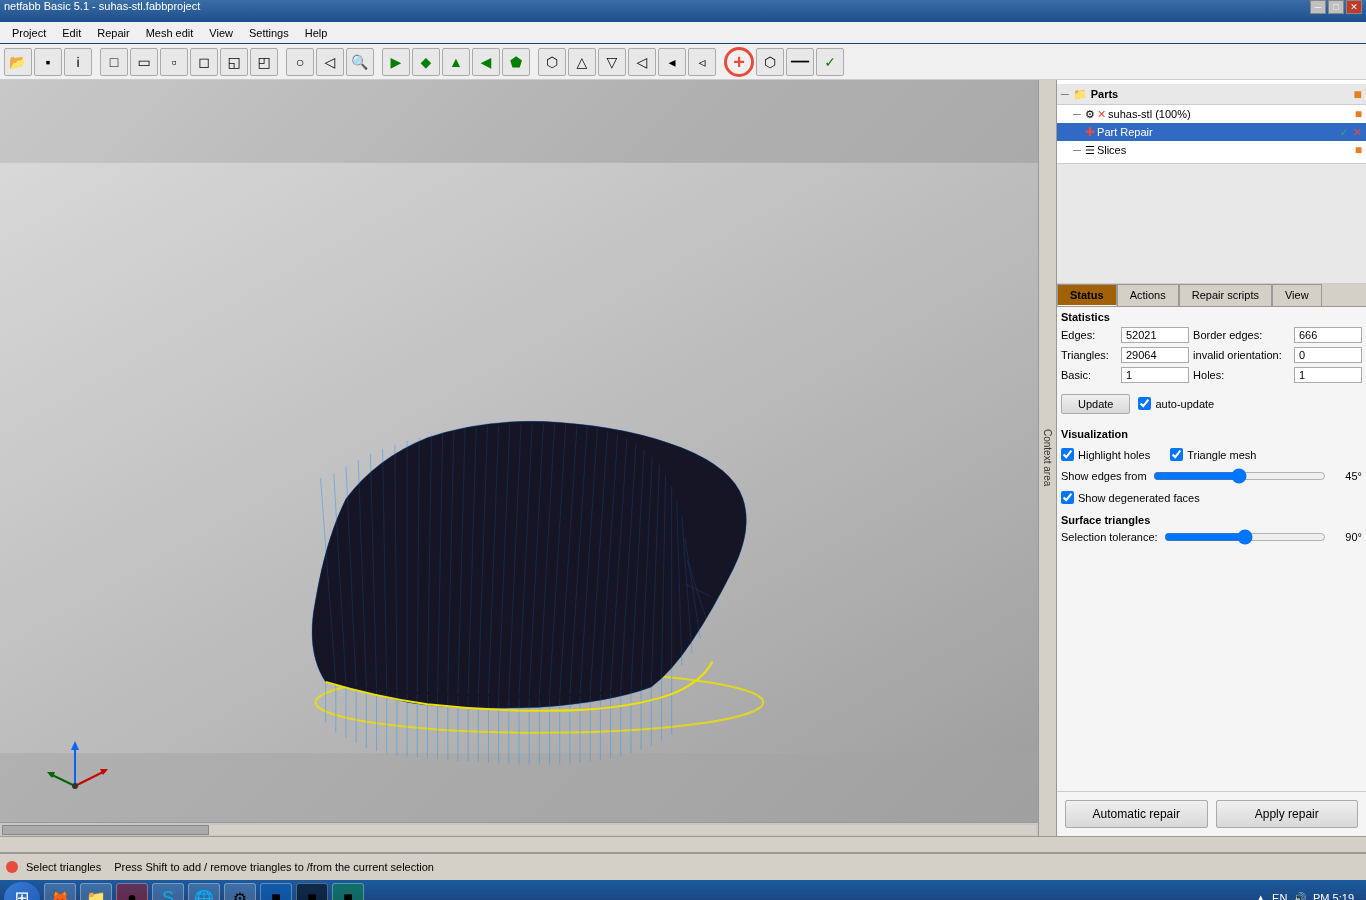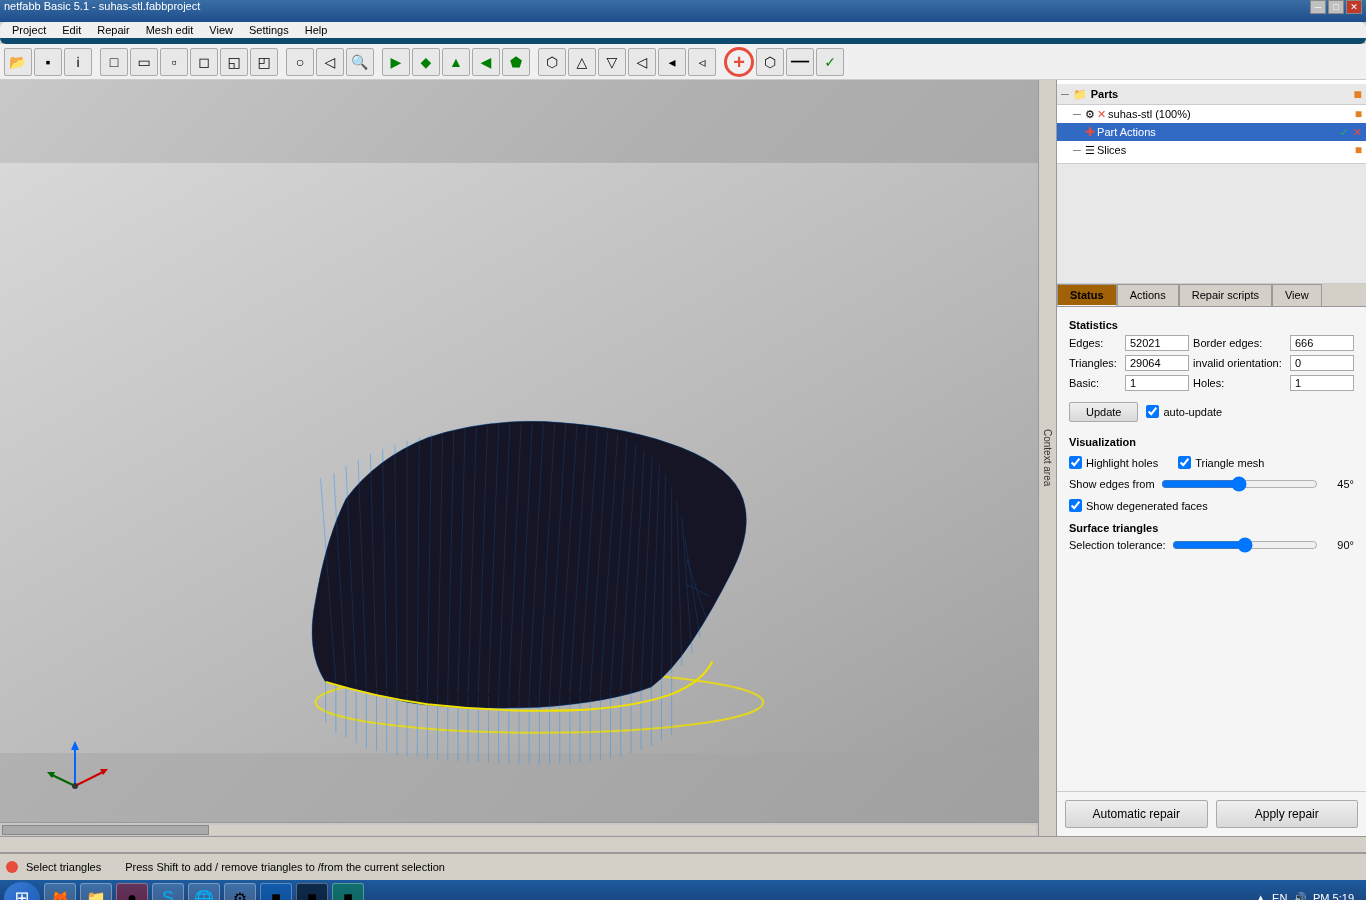--- a/index.html
+++ b/index.html
@@ -17,24 +17,23 @@
     #titlebar .win-btn {
       width: 16px; height: 14px; background: #c0c0c0; border: 1px solid #888;
       display: flex; align-items: center; justify-content: center; font-size: 9px; cursor: pointer;
     }
     #titlebar .win-btn.close { background: #c0392b; color: white; }
 
     
     #menubar {
       height: 22px;
       background: #f0f0f0;
-      display: flex; align-items: flex-end;
-      border-bottom: 6px solid #0c4a6e;
+      display: flex; align-items: center;
+      border-bottom: 1px solid #0c4a6e;
       padding: 0 4px;
-      border-radius: 6px;
     }
     #menubar .menu-item {
       padding: 2px 8px;
       cursor: pointer;
       font-size: 11px;
     }
 
     
     #toolbar {
       height: 36px;
@@ -139,21 +138,21 @@
       font-size: 11px;
     }
     .info-tab.active {
       background: #a16207;
       border-bottom: 1px solid #f5f5f5;
       font-weight: bold;
     }
 
     
     #info-panel {
-      padding: 12px;
+      padding: 4px;
       flex: 1;
       overflow-y: auto;
     }
 
     .stats-section { margin-bottom: 10px; }
     .stats-title { font-weight: bold; margin-bottom: 4px; font-size: 11px; }
     .stats-grid {
       display: grid;
       grid-template-columns: auto auto auto auto;
       gap: 4px;
@@ -523,21 +522,21 @@
       <div class="tree-item" style="padding-left: 16px;">
         <span class="tree-expand">─</span>
         <span style="font-size:11px; margin-right:2px;">⚙</span>
         <span style="color:#e74c3c; font-size:11px; margin-right:2px;">✕</span>
         <span>suhas-stl (100%)</span>
         <span style="margin-left:auto; color:#e67e22; font-size:12px;">■</span>
       </div>
 
       <div class="tree-item selected" style="padding-left: 28px;">
         <span style="color:#e74c3c; font-size:12px; margin-right:2px;">✚</span>
-        <span>Part Actions</span>
+        <span>Part Repair</span>
         <span style="margin-left:auto; color:#27ae60;">✓</span>
         <span style="color:#e74c3c; margin-left:4px;">✕</span>
       </div>
 
       <div class="tree-item" style="padding-left: 16px;">
         <span class="tree-expand">─</span>
         <span style="font-size:11px; margin-right:2px;">☰</span>
         <span>Slices</span>
         <span style="margin-left:auto; color:#e67e22; font-size:12px;">■</span>
       </div>
@@ -615,21 +614,21 @@
       <button class="btn-repair">Apply repair</button>
     </div>
   </div>
 </div>
 
 <div id="scroll-area"></div>
 
 <div id="statusbar">
   <div class="status-indicator"></div>
   <span>Select triangles</span>
-  <span style="margin-left: 16px;">Press Shift to add / remove triangles to /from the current selection</span>
+  <span style="margin-left: 5px;">Press Shift to add / remove triangles to /from the current selection</span>
 </div>
 
 <div id="taskbar">
   <div class="taskbar-start">⊞</div>
   <div class="taskbar-app">🦊</div>
   <div class="taskbar-app">📁</div>
   <div class="taskbar-app" style="background:rgba(200,0,0,0.4);">●</div>
   <div class="taskbar-app" style="color:#00aff0; font-size:18px;">S</div>
   <div class="taskbar-app" style="color:#4caf50;">🌐</div>
   <div class="taskbar-app">⚙</div>

